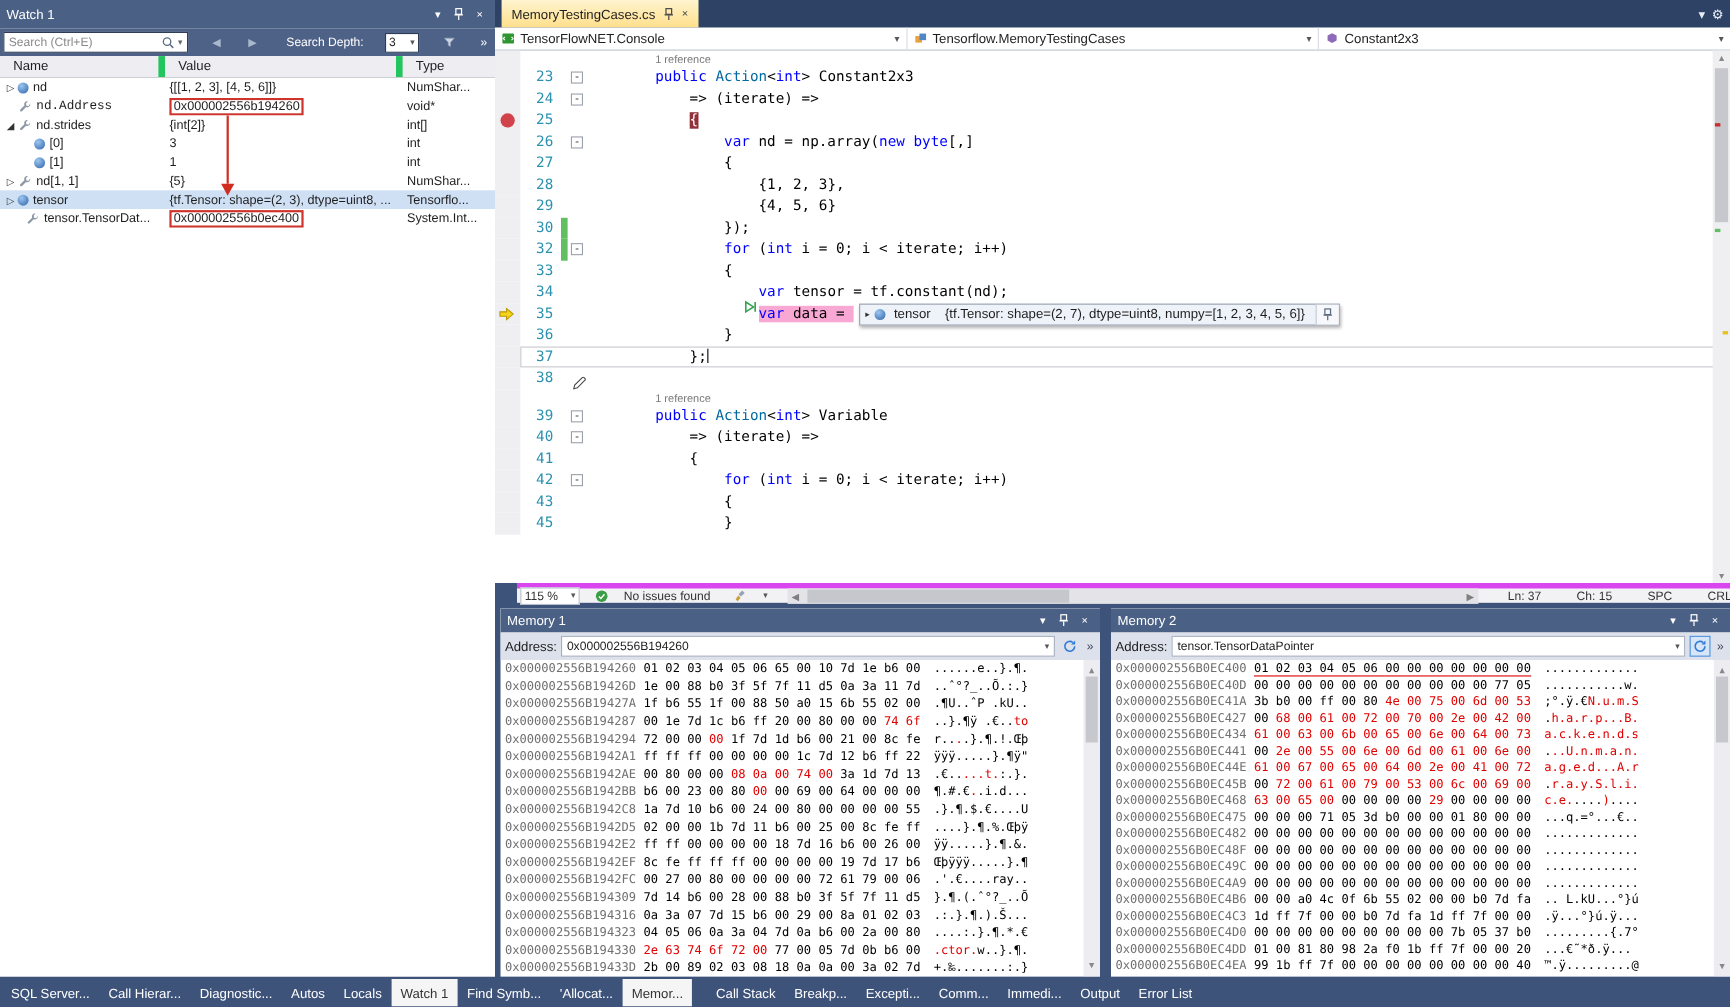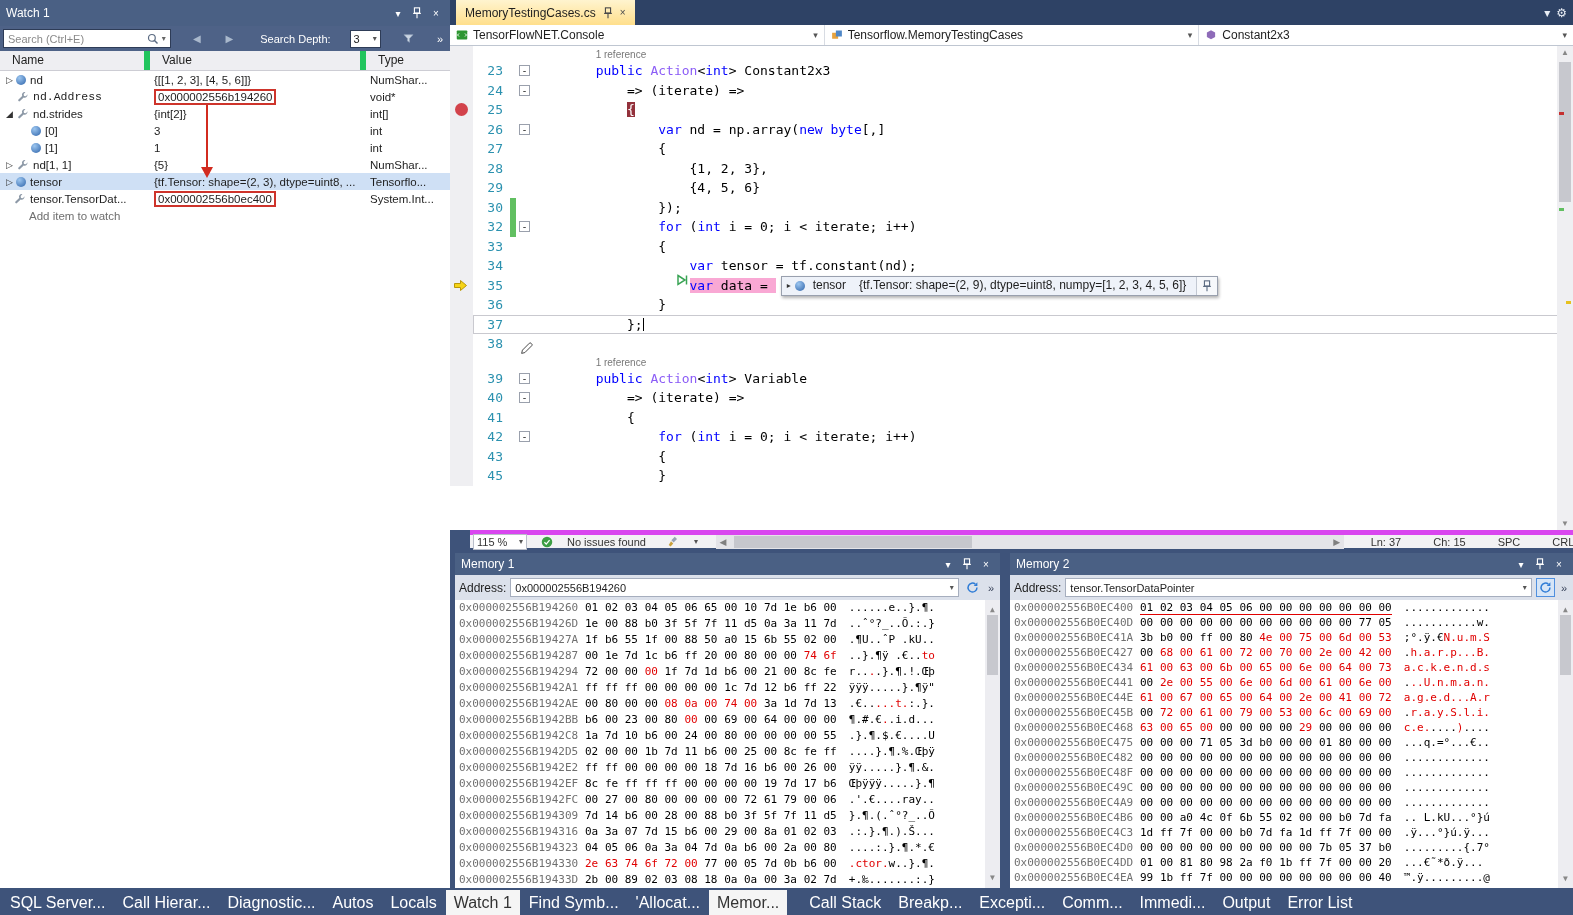--- a/index.html
+++ b/index.html
@@ -50,21 +50,21 @@
 .eline{display:flex;height:19.5px;line-height:19.5px;white-space:pre;position:relative}
 .eline.lens{height:15px;line-height:15px}
 .e-glyph{width:23px;flex:none;background:#EFEFF2;position:relative}
 .e-num{width:37px;flex:none;text-align:right;padding-right:7px;color:#2B91AF}
 .e-chg{width:6px;flex:none}
 .e-chg.on{background:#61BF61}
 .e-out{width:17px;flex:none;display:flex;align-items:center;justify-content:center}
 .obox{width:11px;height:11px;border:1px solid #9AA0AC;color:#333;font-size:10px;line-height:9px;text-align:center;background:#fff}
 .e-code{flex:1;position:relative}
 .tk-k{color:#0000FF}
-.tk-t{color:#8b5cf6}
+.tk-t{color:#0369a1}
 .tk-p{color:#000}
 .tk-bp{background:#93313B;color:#fff}
 .lens-txt{font-family:"Liberation Sans",sans-serif;font-size:10px;color:#787878;display:inline-block}
 .cur-hl{background:#f9a8d4}
 .bp-dot{position:absolute;left:5px;top:3px;width:13px;height:13px;border-radius:50%;background:#D2424B}
 .cur-arrow{position:absolute;left:3px;top:3px}
 .runmk{display:inline-block;width:0;position:relative}
 .runmk svg{position:absolute;left:-14px;top:4px}
 .caret{display:inline-block;width:1px;height:13px;background:#000;vertical-align:-2px}
 .caretline::after{content:"";position:absolute;left:23px;right:0;top:0;bottom:0;border:1px solid #C9C9CF;pointer-events:none}
@@ -98,21 +98,21 @@
 .m2 .mbody{line-height:15px}
 .mrow{display:flex;white-space:pre}
 .maddr{color:#707070;width:126px;flex:none}
 .mb{color:#000}
 .mb.red{color:#E00000}
 .mb.ul{border-bottom:1px solid #E00000}
 .masc{margin-left:12px;color:#000}
 .masc .red{color:#E00000}
 .mscroll{position:absolute;right:0;top:0;bottom:0;width:15px;background:#EDEDF1}
 
-.btabs{left:0;top:888px;width:1573px;height:27px;background:#3E537A;display:flex;align-items:stretch;padding:2px 2px 0;gap:1px;font-size:16px}
+.btabs{left:0;top:888px;width:1573px;height:27px;background:#3E537A;display:flex;align-items:stretch;padding:2px 2px 0;gap:1px;font-size:12px}
 .btab{display:flex;align-items:center;padding:0 8px;color:#fff;white-space:nowrap}
 .btab.active{background:#F5F5F5;color:#333}
 .bgap{width:12px}
 </style>
 </head>
 <body>
 
 <div class="watch abs">
   <div class="ttl">
     <span>Watch 1</span>
@@ -229,36 +229,33 @@
         <div class="wrow sel">
           <div class="wc cn" style="padding-left: 3px;">
             <span class="wexp">▷</span>
             <span class="dotico"></span>
             <span>tensor</span>
           </div>
           <div class="wc cv"><span>{tf.Tensor: shape=(2, 3), dtype=uint8, ...</span></div>
           <div class="wc ct"><span>Tensorflo...</span></div>
         </div>
         <div class="wrow">
-          <div class="wc cn" style="padding-left: 0; align-items: flex-end;">
+          <div class="wc cn" style="padding-left: 10px; align-items: flex-end;">
             <span class="wexp"></span>
             <span class="wico ico">
               <svg width="12" height="12" viewBox="0 0 16 16">
                 <path d="M13.8 4.2a3.6 3.6 0 0 1-4.9 4.3L4 13.4a1.4 1.4 0 0 1-2-2l4.9-4.9a3.6 3.6 0 0 1 4.3-4.9L8.9 3.9l.4 2.8 2.8.4z" fill="#8D99A7"></path>
               </svg>
             </span>
             <span>tensor.TensorDat...</span>
           </div>
           <div class="wc cv"><span class="red-box">0x000002556b0ec400</span></div>
           <div class="wc ct"><span>System.Int...</span></div>
         </div>
       </div>
-    <div class="wrow wfoot">
-      <span>Add item to watch</span>
-    </div>
     <svg class="abs warrow">
       <line x1="207" y1="34" x2="207" y2="96" stroke="#D22B1F" stroke-width="2"></line>
       <polygon points="201,96 213,96 207,107" fill="#D22B1F"></polygon>
     </svg>
   </div>
 </div>
 
 <div class="tabstrip abs">
   <div class="doctab">
     <span>MemoryTestingCases.cs</span>
@@ -327,21 +324,21 @@
       <div class="eline"><span class="e-glyph"></span><span class="e-num">34</span><span class="e-chg"></span><span class="e-out"></span><span class="e-code"><span class="tk-p">                    </span><span class="runmk ico"><svg width="12" height="12" viewBox="0 0 12 12">
               <path d="M2 1.5 9 6 2 10.5z" fill="none" stroke="#3AA455" stroke-width="1.5"></path>
               <line x1="10.5" y1="1.5" x2="10.5" y2="10.5" stroke="#3AA455" stroke-width="1.5"></line>
             </svg></span><span class="tk-k">var</span><span class="tk-p"> tensor = tf.constant(nd);</span></span></div>
       <div class="eline"><span class="e-glyph"><span class="cur-arrow ico"><svg width="15" height="13" viewBox="0 0 15 13">
               <path d="M1.5 4.5h6v-3l6 5-6 5v-3h-6z" fill="#F6D417" stroke="#B99708" stroke-width="1"></path>
             </svg></span></span><span class="e-num">35</span><span class="e-chg"></span><span class="e-out"></span><span class="e-code"><span class="tk-p">                    </span><span class="cur-hl"><span class="tk-k">var</span><span class="tk-p"> data = </span></span><span class="datatip">
             <span class="dt-exp">▸</span>
             <span class="dotico"></span>
             <span class="dt-name">tensor</span>
-            <span class="dt-val">{tf.Tensor: shape=(2, 9), dtype=uint8, numpy=[1, 2, 3, 4, 5, 6]}</span>
+            <span class="dt-val">{tf.Tensor: shape=(2, 7), dtype=uint8, numpy=[1, 2, 3, 4, 5, 6]}</span>
             <span class="dt-pin ico">
               <svg width="10" height="12" viewBox="0 0 10 14">
                 <rect x="2" y="1" width="6" height="6" fill="none" stroke="currentColor" stroke-width="1.3"></rect>
                 <line x1="0.5" y1="7.5" x2="9.5" y2="7.5" stroke="currentColor" stroke-width="1.3"></line>
                 <line x1="5" y1="8" x2="5" y2="13" stroke="currentColor" stroke-width="1.3"></line>
               </svg>
             </span>
           </span></span></div>
       <div class="eline"><span class="e-glyph"></span><span class="e-num">36</span><span class="e-chg"></span><span class="e-out"></span><span class="e-code"><span class="tk-p">                </span><span class="tk-p">}</span></span></div>
       <div class="eline caretline"><span class="e-glyph"></span><span class="e-num">37</span><span class="e-chg"></span><span class="e-out"></span><span class="e-code"><span class="tk-p">            </span><span class="tk-p">};</span><span class="caret"></span></span></div>

